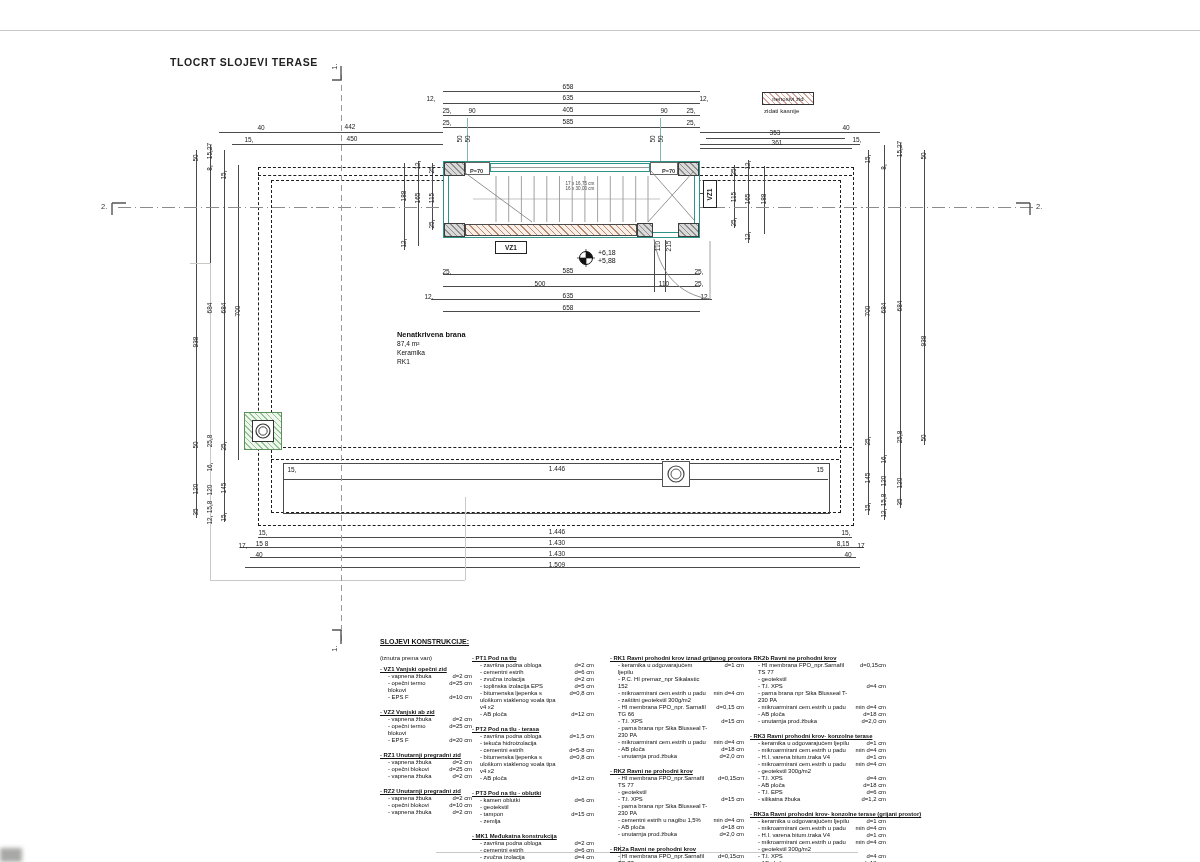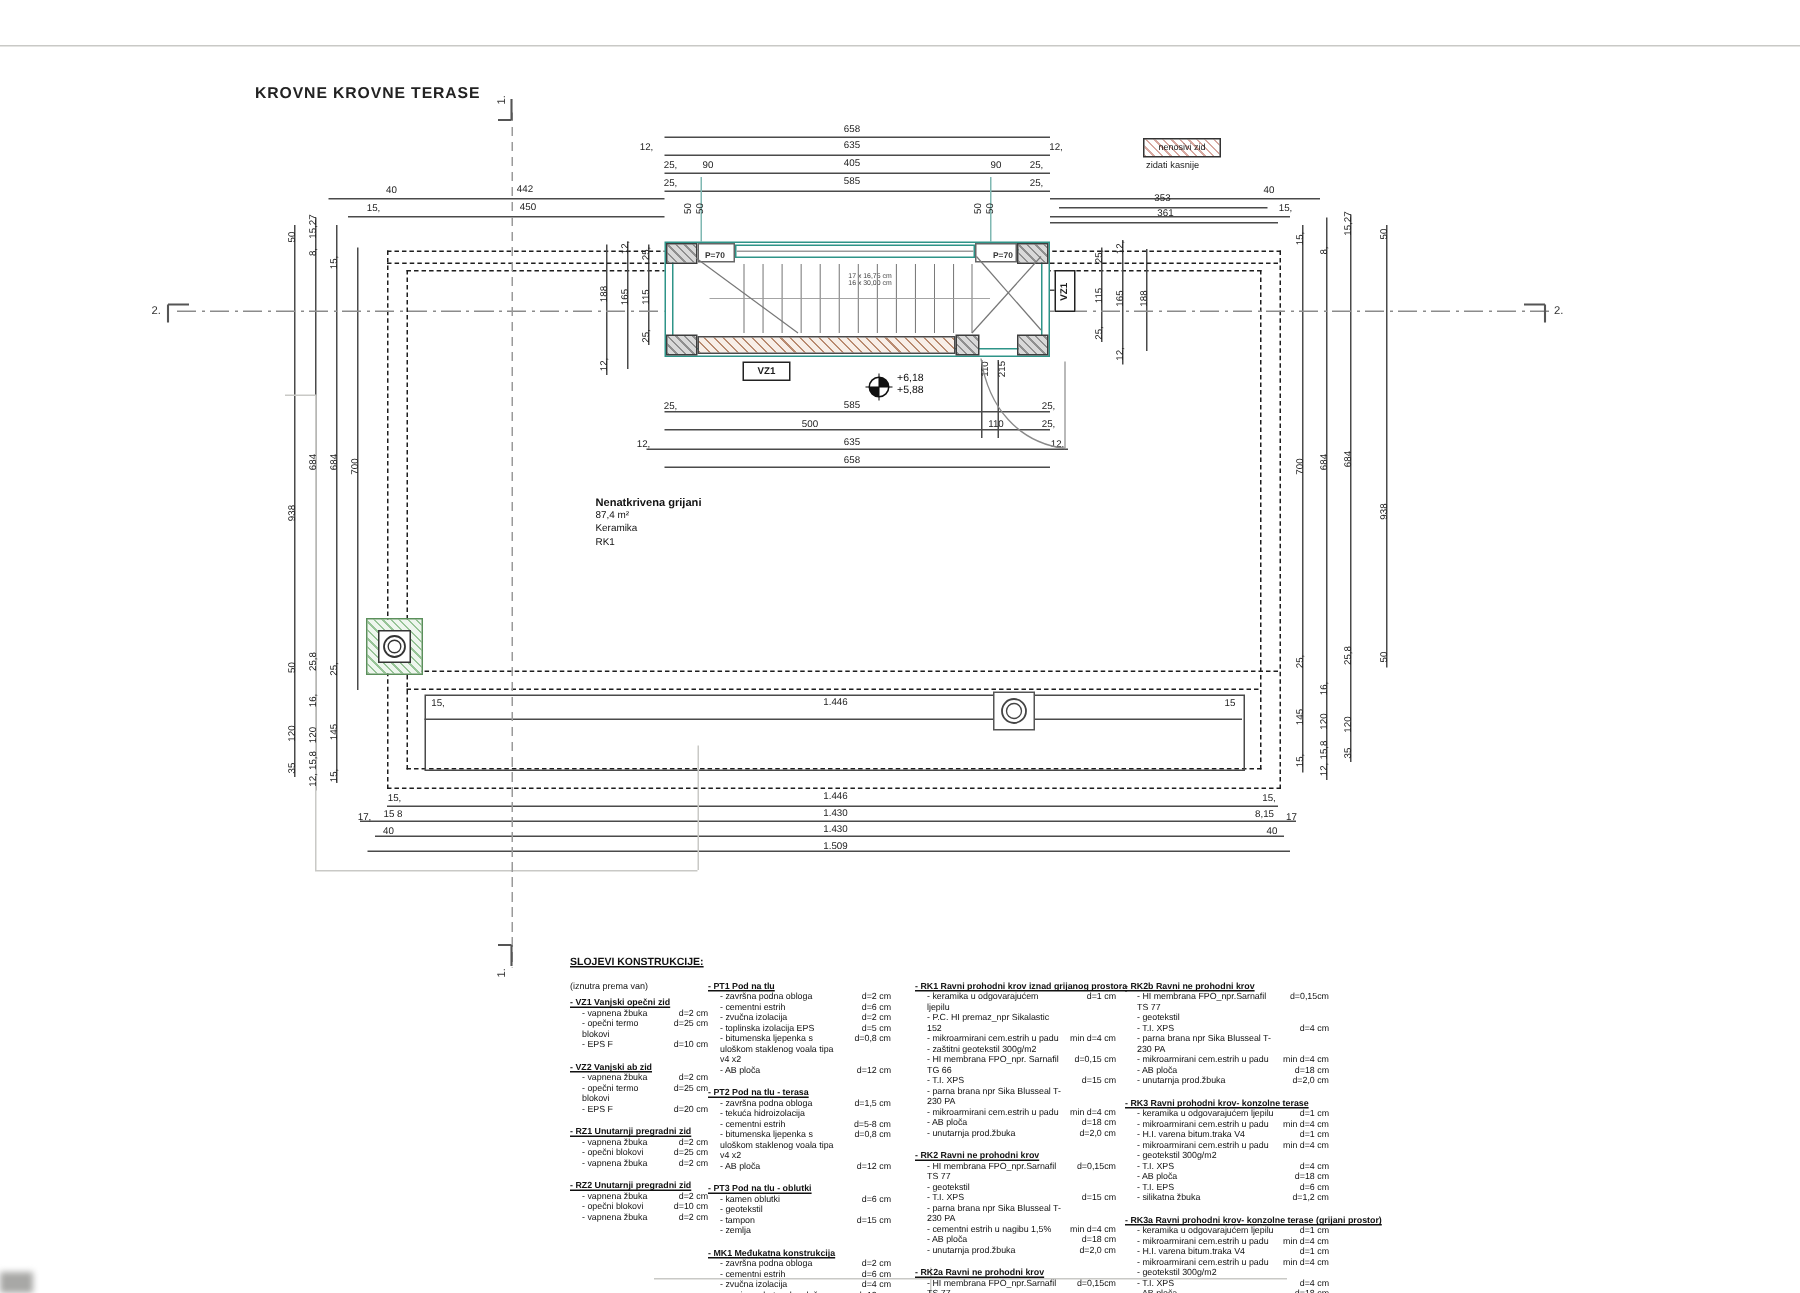--- a/index.html
+++ b/index.html
@@ -56,21 +56,21 @@
   .lrow{position:relative;padding-left:8px;padding-right:36px;}
   .lval{position:absolute;right:0;top:0;white-space:nowrap;}
   svg{position:absolute;left:0;top:0;}
   .smudge{position:absolute;left:0;top:848px;width:22px;height:14px;background:#a8a8a6;filter:blur(2px);}
 </style>
 </head>
 <body>
 
 <div class="sheet">
 
-  <div class="title">KROVNE KROVNE TERASE</div>
+  <div class="title">TLOCRT SLOJEVI TERASE</div>
 
   <div class="dashrect" style="left:258px;top:167px;width:594px;height:357px;"></div>
   <div class="dashrect" style="left:271px;top:180px;width:568px;height:331px;"></div>
   <div class="solidrect" style="left:283px;top:463px;width:545px;height:49px;"></div>
 
   <div id="labels-layer" class="abs" style="left:0;top:0;width:1200px;height:862px;">
       <div class="ln d h" style="left: 443px; top: 91px; width: 257px;"></div>
       <div class="ln d h" style="left: 443px; top: 103px; width: 257px;"></div>
       <div class="ln d h" style="left: 443px; top: 115px; width: 257px;"></div>
       <div class="ln d h" style="left: 443px; top: 127px; width: 257px;"></div>
@@ -258,21 +258,21 @@
     <span>nenosivi zid</span>
   </div>
   <div class="notesub">zidati kasnije</div>
 
   <div class="lvltxt" style="left:598px;top:249px;">
     <div>+6,18</div>
     <div>+5,88</div>
   </div>
 
   <div class="roomlbl">
-    <div class="rn">Nenatkrivena grijani</div>
+    <div class="rn">Nenatkrivena brana</div>
     <div>87,4 m²</div>
     <div>Keramika</div>
     <div>RK1</div>
   </div>
 
   <div class="secmark rot" style="left:331px;top:62px;">1.</div>
   <div class="secmark rot" style="left:331px;top:644px;">1.</div>
   <div class="secmark" style="left:101px;top:202px;">2.</div>
   <div class="secmark" style="left:1036px;top:202px;">2.</div>
 

